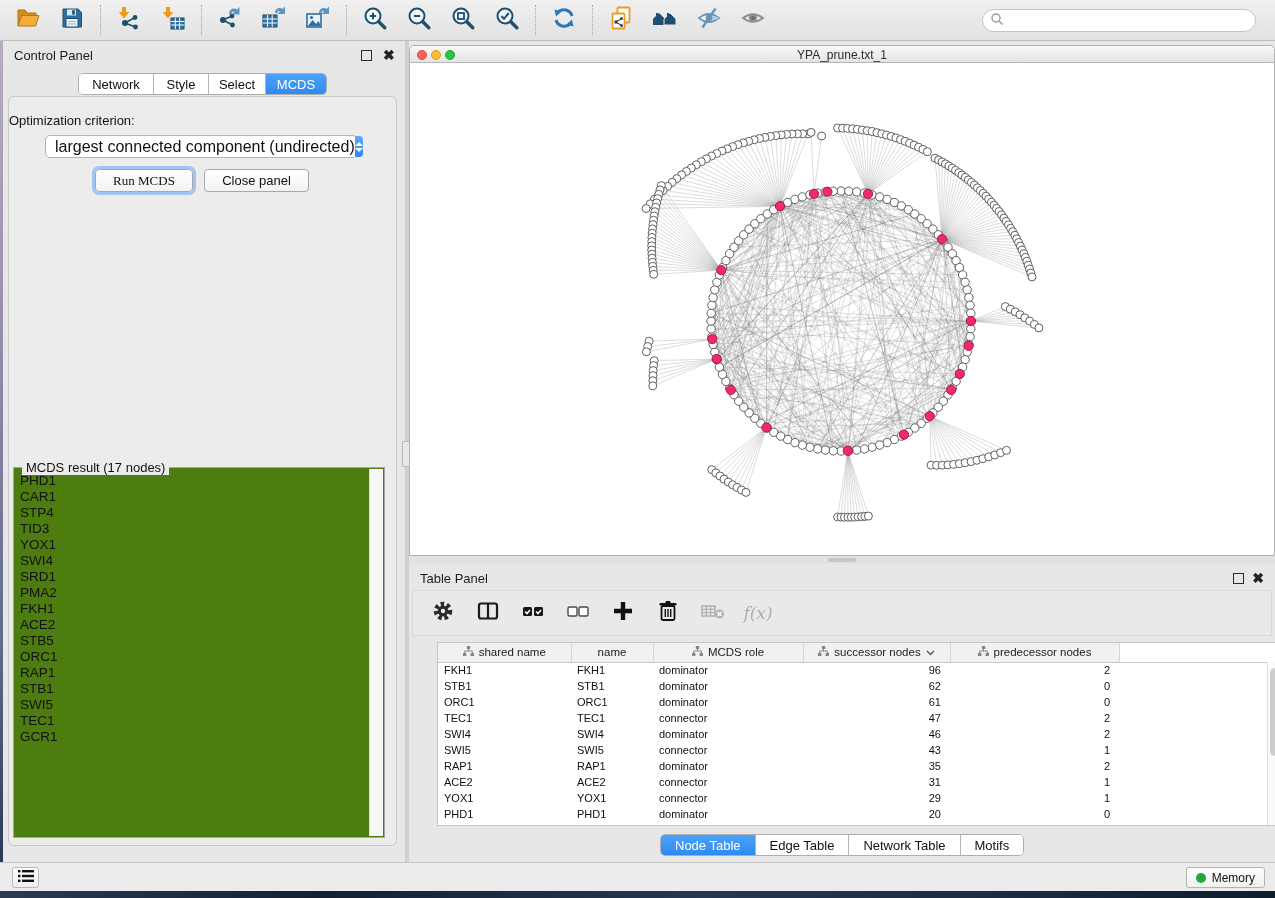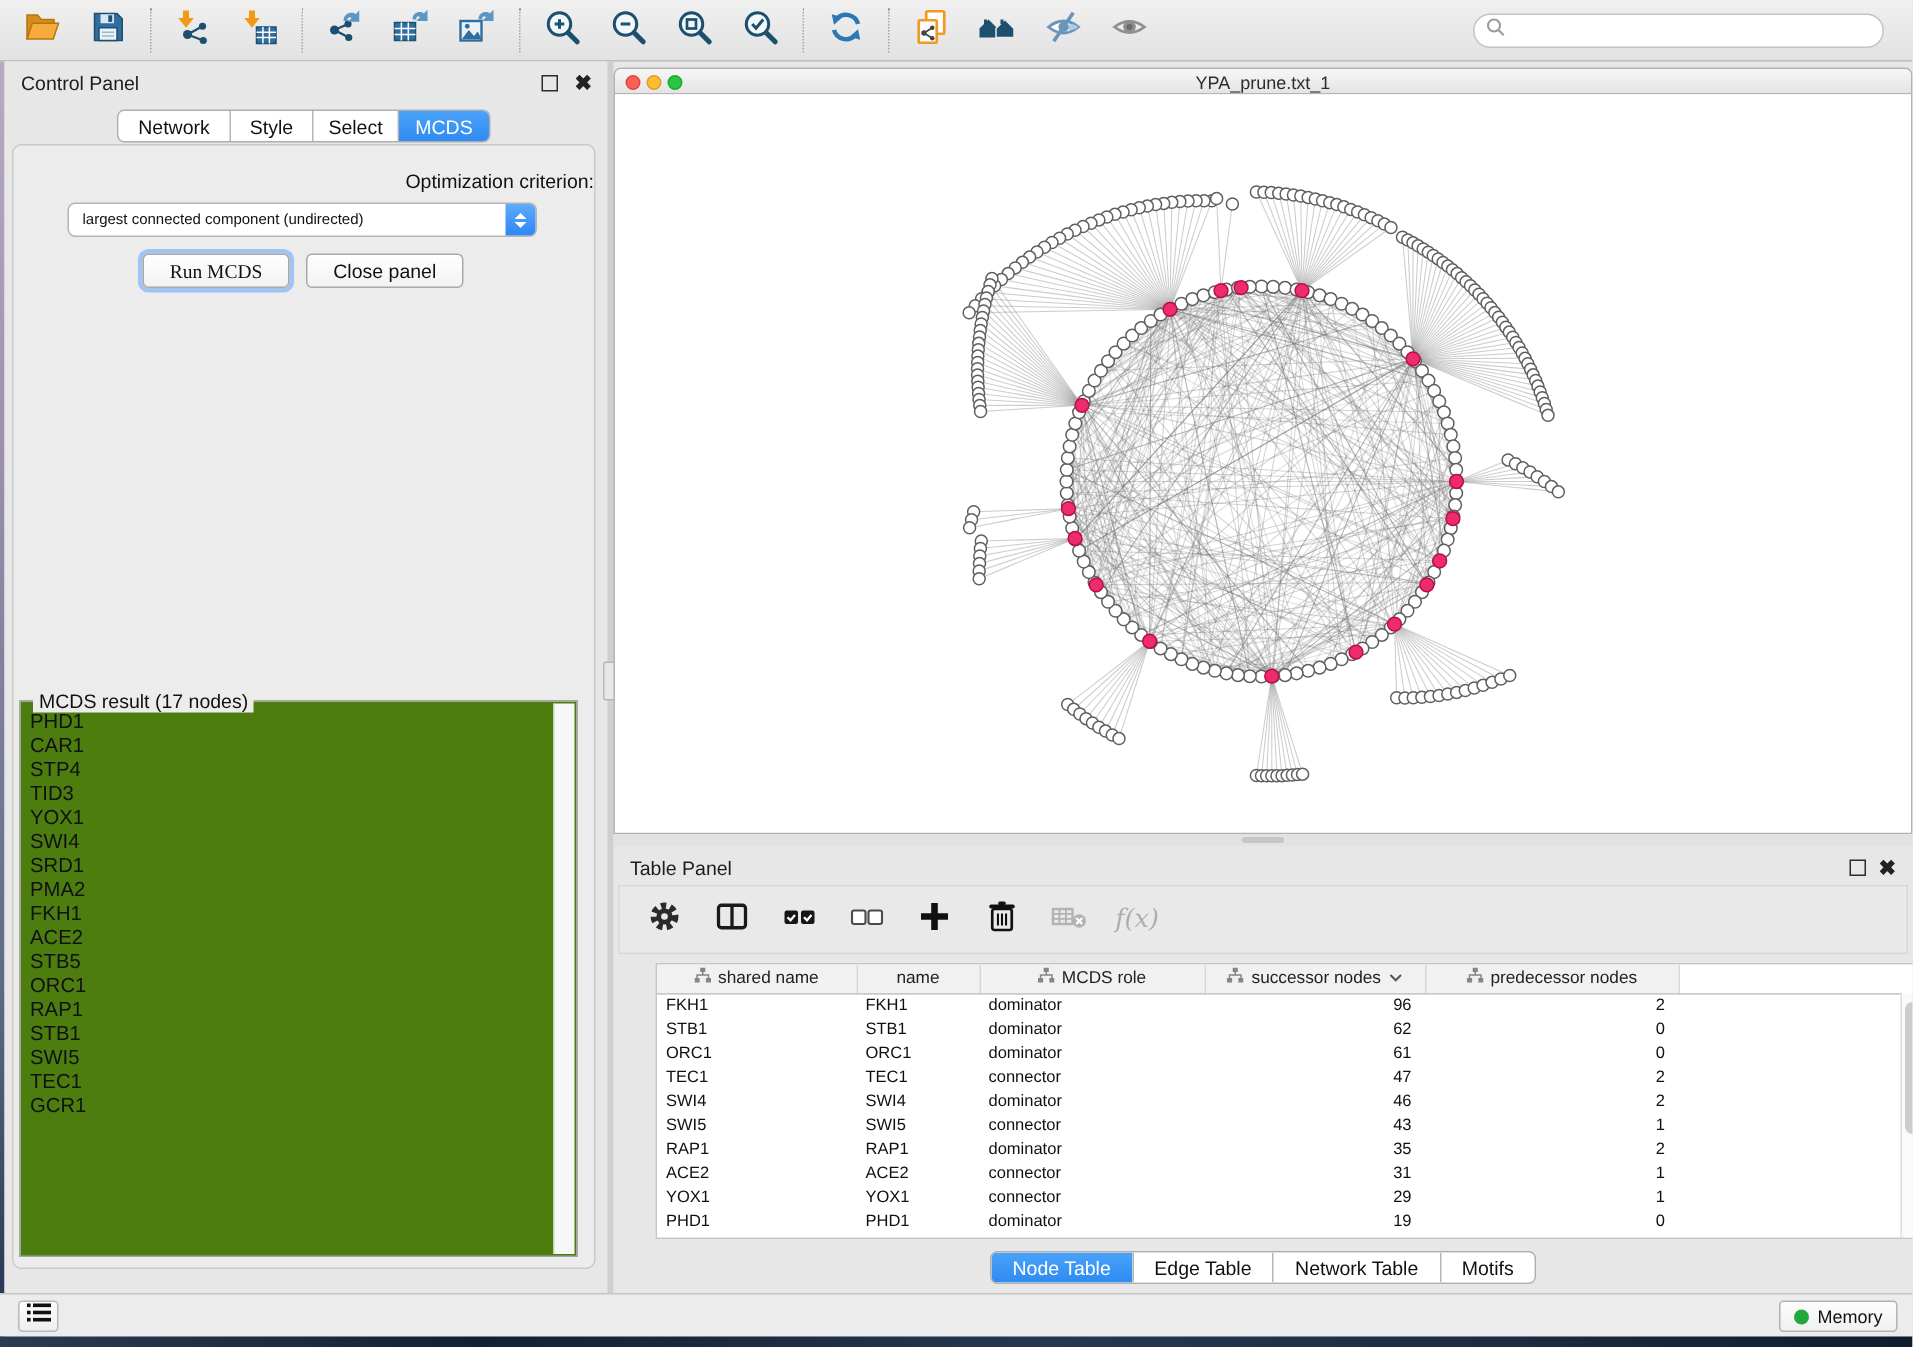--- a/index.html
+++ b/index.html
@@ -36,24 +36,24 @@
   .seg-bar { position:absolute; display:flex; border:1px solid #aeaeae; border-radius:5px;
              overflow:hidden; background:#fff; height:22px; }
   .cp-tabs { left:75px; top:32px; }
   .seg { font-size:13px; display:flex; align-items:center; justify-content:center;
          border-left:1px solid #b5b5b5; color:#111; background:#fff; cursor:default; }
   .seg:first-child { border-left:none; }
   .seg.sel { background:linear-gradient(#4aa2f8,#2e8bf2); color:#fff; }
 
   .cp-content { position:absolute; left:5px; top:55px; width:389px; height:750px;
                 background:#ececec; border:1px solid #c9c9c9; border-radius:6px; }
-  .opt-label { position:absolute; top:16px; width:100%; text-align:right; font-size:13px; color:#111; }
+  .opt-label { position:absolute; top:16px; width:100%; text-align:left; font-size:13px; color:#111; }
   .dropdown { position:absolute; left:36px; top:38px; width:313px; height:23px; background:#fff;
               border:1px solid #b4b4b4; border-radius:5px; display:flex; align-items:center; }
-  .dropdown .dd-text { flex:1; font-size:10px; padding-left:9px; color:#111; white-space:nowrap; }
+  .dropdown .dd-text { flex:1; font-size:16px; padding-left:9px; color:#111; white-space:nowrap; }
   .dd-stepper { width:20px; height:21px; border-radius:0 4px 4px 0;
                 background:linear-gradient(#5fabf9,#2f86f5); display:flex; flex-direction:column;
                 align-items:center; justify-content:center; gap:2px; }
   .dd-stepper i { width:0; height:0; border-left:4px solid transparent; border-right:4px solid transparent; }
   .dd-up { border-bottom:4px solid #fff; } .dd-down { border-top:4px solid #fff; }
 
   .btn { position:absolute; height:23px; background:linear-gradient(#ffffff,#f2f2f2);
          border:1px solid #a9a9a9; border-radius:4px; font-size:13px; color:#111;
          display:flex; align-items:center; justify-content:center; }
   .run-btn { left:86px; top:72px; width:98px; box-shadow:0 0 0 3px rgba(110,170,250,.6);font-family:Liberation Serif, serif; }
@@ -1457,21 +1457,21 @@
             <td>YOX1</td>
             <td>connector</td>
             <td class="num">29</td>
             <td class="num">1</td>
             <td></td>
           </tr>
           <tr>
             <td>PHD1</td>
             <td>PHD1</td>
             <td>dominator</td>
-            <td class="num">19</td>
+            <td class="num">20</td>
             <td class="num">0</td>
             <td></td>
           </tr>
         </tbody>
     </table>
     <div class="tbl-scroll">
       <div class="tbl-thumb"></div>
     </div>
   </div>
 

